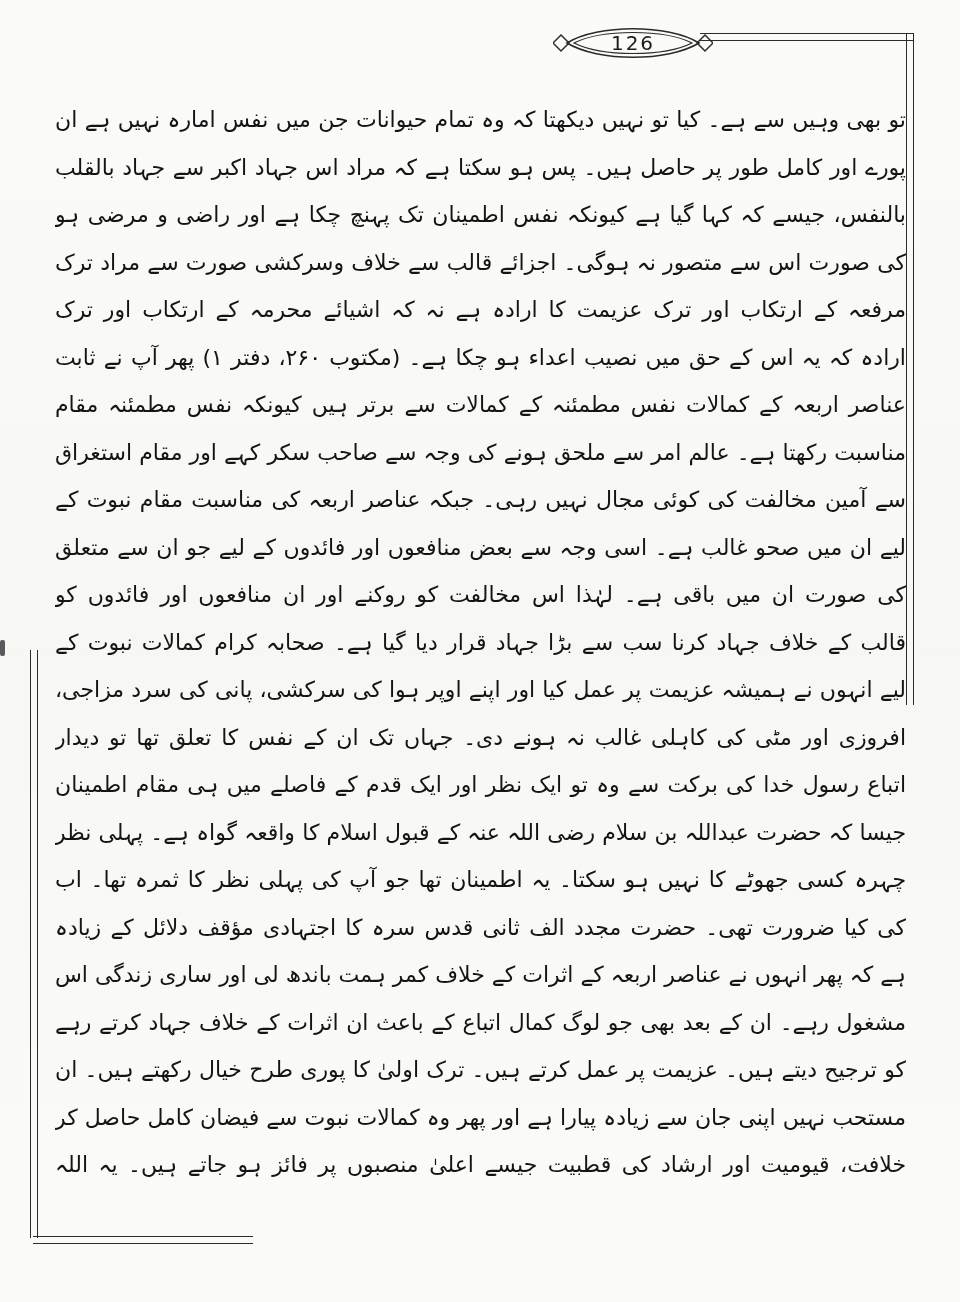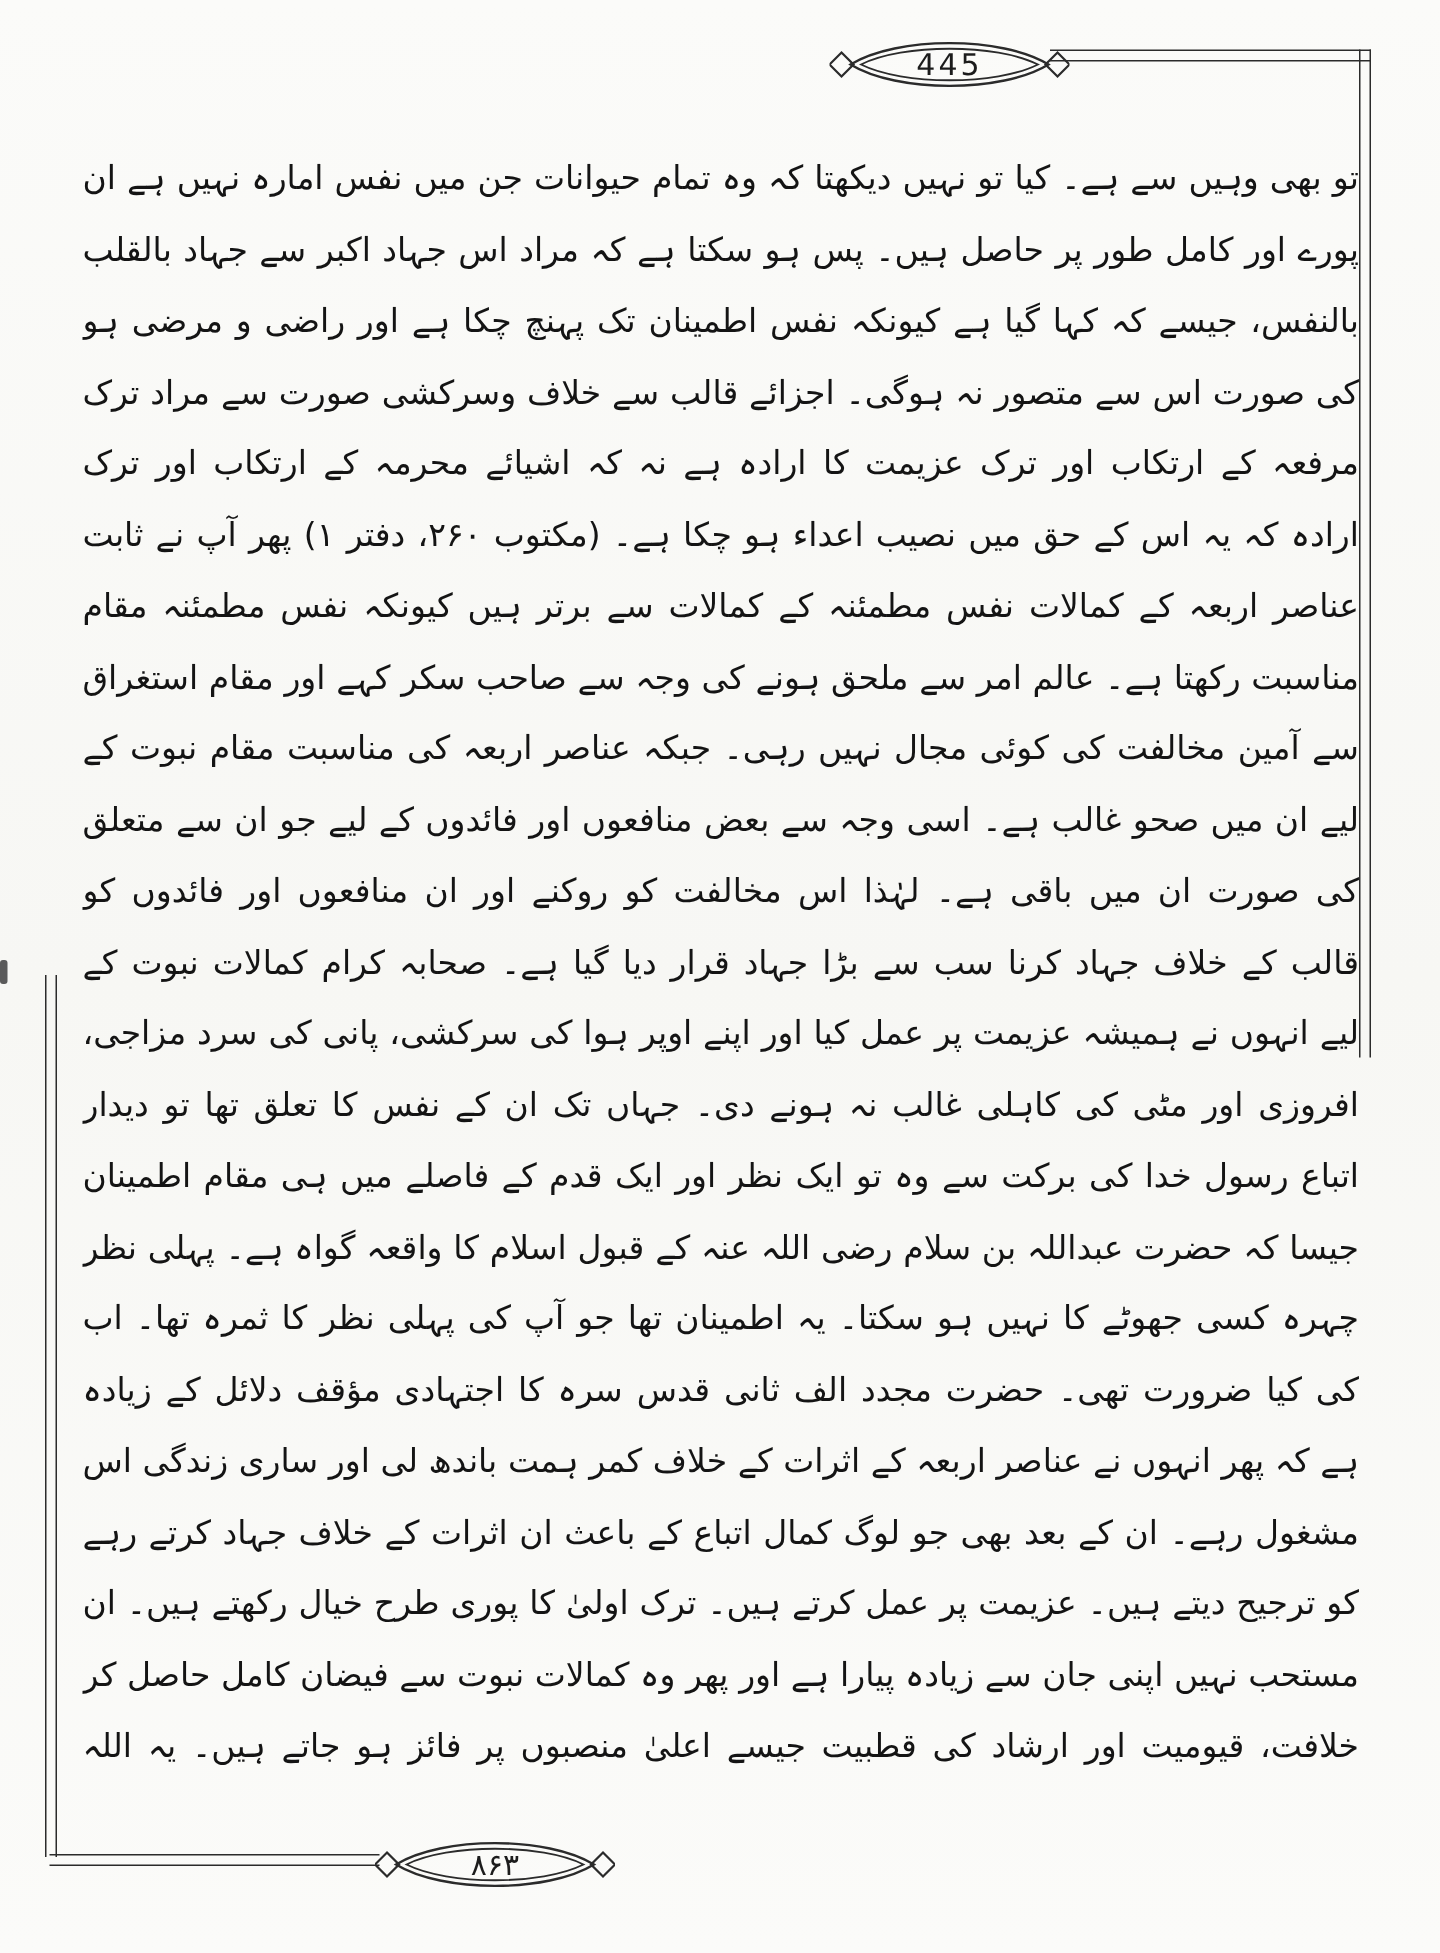--- a/index.html
+++ b/index.html
@@ -89,21 +89,21 @@
 
 <div class="page">
 
   <div class="cartouche cartouche-top">
     <svg width="160" height="42" viewBox="0 0 160 42">
       <path d="M8,13 L16,21 L8,29 L0,21 Z" fill="none" stroke="#2b2b2b" stroke-width="1.5"></path>
       <path d="M152,13 L160,21 L152,29 L144,21 Z" fill="none" stroke="#2b2b2b" stroke-width="1.5"></path>
       <path d="M14,21 C45,2 115,2 146,21 C115,40 45,40 14,21 Z" fill="none" stroke="#2b2b2b" stroke-width="1.6"></path>
       <path d="M21,21 C49,7 111,7 139,21 C111,35 49,35 21,21 Z" fill="none" stroke="#2b2b2b" stroke-width="1.2"></path>
     </svg>
-    <span class="num">445</span>
+    <span class="num">126</span>
   </div>
   <div class="dbl-h top-rule"></div>
   <div class="dbl-v right-rule"></div>
 
   <div class="text-block" dir="rtl">
       <div class="text-line">تو بھی وہیں سے ہے۔ کیا تو نہیں دیکھتا کہ وہ تمام حیوانات جن میں نفس امارہ نہیں ہے ان کو یہ اوصاف رذیلہ</div>
       <div class="text-line">پورے اور کامل طور پر حاصل ہیں۔ پس ہو سکتا ہے کہ مراد اس جہاد اکبر سے جہاد بالقلب ہو نہ کہ جہاد</div>
       <div class="text-line">بالنفس، جیسے کہ کہا گیا ہے کیونکہ نفس اطمینان تک پہنچ چکا ہے اور راضی و مرضی ہو گیا ہے۔ پس خلاف وسرکشی</div>
       <div class="text-line">کی صورت اس سے متصور نہ ہوگی۔ اجزائے قالب سے خلاف وسرکشی صورت سے مراد ترک اولیٰ امور</div>
       <div class="text-line">مرفعہ کے ارتکاب اور ترک عزیمت کا ارادہ ہے نہ کہ اشیائے محرمہ کے ارتکاب اور ترک فرائض و واجبات کا</div>
@@ -122,25 +122,16 @@
       <div class="text-line">کی کیا ضرورت تھی۔ حضرت مجدد الف ثانی قدس سرہ کا اجتہادی مؤقف دلائل کے زیادہ قریب معلوم ہوتا</div>
       <div class="text-line">ہے کہ پھر انہوں نے عناصر اربعہ کے اثرات کے خلاف کمر ہمت باندھ لی اور ساری زندگی اس جہاد اکبر میں</div>
       <div class="text-line">مشغول رہے۔ ان کے بعد بھی جو لوگ کمال اتباع کے باعث ان اثرات کے خلاف جہاد کرتے رہے وہ صحو</div>
       <div class="text-line">کو ترجیح دیتے ہیں۔ عزیمت پر عمل کرتے ہیں۔ ترک اولیٰ کا پوری طرح خیال رکھتے ہیں۔ ان کے نزدیک عمل</div>
       <div class="text-line">مستحب نہیں اپنی جان سے زیادہ پیارا ہے اور پھر وہ کمالات نبوت سے فیضان کامل حاصل کر کے امانت،</div>
       <div class="text-line">خلافت، قیومیت اور ارشاد کی قطبیت جیسے اعلیٰ منصبوں پر فائز ہو جاتے ہیں۔ یہ اللہ تعالیٰ کا فضل عظیم ہے۔</div>
     </div>
 
   <div class="dbl-v bl-vert-rule"></div>
   <div class="dbl-h bottom-rule"></div>
-  <div class="cartouche cartouche-bottom">
-    <svg width="160" height="42" viewBox="0 0 160 42">
-      <path d="M8,13 L16,21 L8,29 L0,21 Z" fill="none" stroke="#2b2b2b" stroke-width="1.5"></path>
-      <path d="M152,13 L160,21 L152,29 L144,21 Z" fill="none" stroke="#2b2b2b" stroke-width="1.5"></path>
-      <path d="M14,21 C45,2 115,2 146,21 C115,40 45,40 14,21 Z" fill="none" stroke="#2b2b2b" stroke-width="1.6"></path>
-      <path d="M21,21 C49,7 111,7 139,21 C111,35 49,35 21,21 Z" fill="none" stroke="#2b2b2b" stroke-width="1.2"></path>
-    </svg>
-    <span class="num">۸۶۳</span>
-  </div>
 
   <div class="scan-artifact"></div>
 
 </div>
 
 </body></html>

